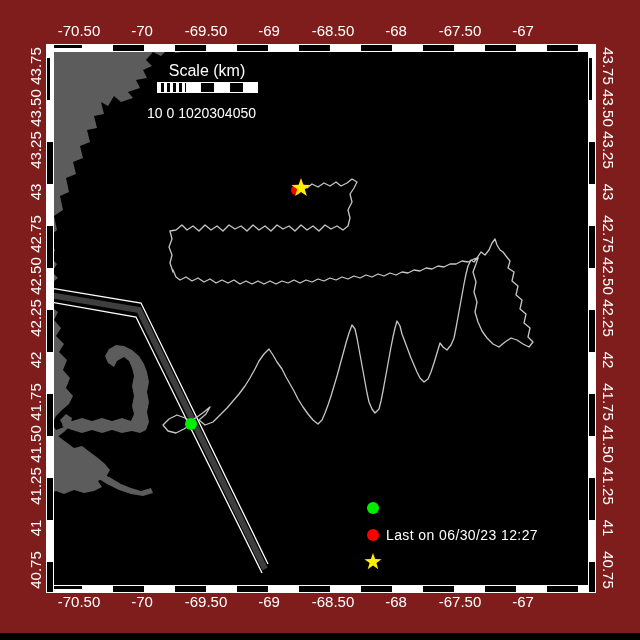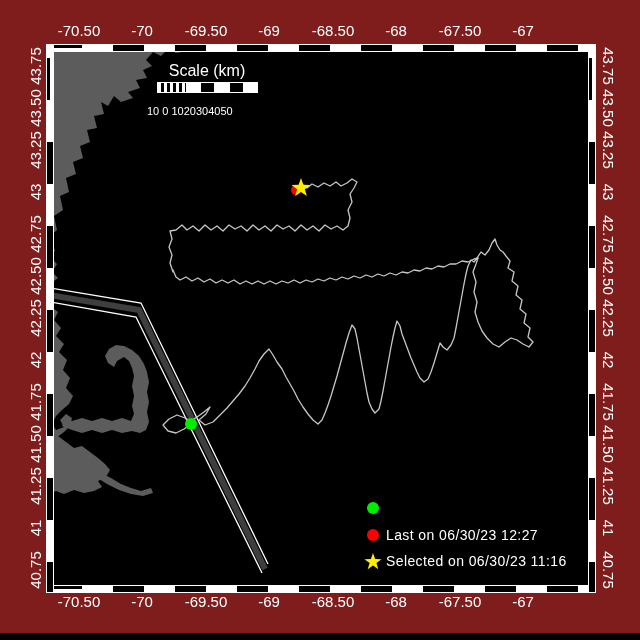--- a/index.html
+++ b/index.html
@@ -33,21 +33,21 @@
   #scalebar-title{position:absolute;left:155px;top:62px;width:104px;text-align:center;
         font-size:16px;color:#fff;}
   #scalebar{position:absolute;left:157px;top:82px;width:101px;height:11px;
         border:1px solid #fff;box-sizing:border-box;display:flex;}
   #scalebar .checker{width:28px;height:100%;
         background:repeating-linear-gradient(90deg,#fff 0 3px,#000 3px 6px);
         border-right:1px solid #fff;}
   #scalebar .seg{flex:1;height:100%;}
   #scalebar .seg.w{background:#fff;}
   #scalebar .seg.b{background:#000;border-left:1px solid #fff;border-right:1px solid #fff;}
-  #scalebar-numbers{position:absolute;left:147px;top:105px;font-size:11px;color:#fff;
+  #scalebar-numbers{position:absolute;left:147px;top:105px;font-size:14px;color:#fff;
         white-space:pre;}
   
   #legend{position:absolute;left:360px;top:495px;}
   .legend-row{position:absolute;left:0;height:26px;display:flex;align-items:center;}
   .legend-marker{width:26px;display:flex;justify-content:center;align-items:center;}
   .legend-dot{width:12px;height:12px;border-radius:50%;}
   .legend-label{font-size:14px;letter-spacing:0.4px;white-space:nowrap;color:#fff;}
 </style>
 </head>
 <body>
@@ -154,17 +154,16 @@
           <span class="legend-dot" id="legend-dot-1" style="background: rgb(255, 0, 0);"></span>
         </span>
       <span class="legend-label">Last on 06/30/23 12:27</span>
     </div>
     <div class="legend-row" id="legend-row-2" style="top: 53px;">
       <span class="legend-marker" id="legend-star-holder">
           <svg width="20" height="20">
             <polygon points="10.00,2.00 12.12,8.09 18.56,8.22 13.42,12.11 15.29,18.28 10.00,14.60 4.71,18.28 6.58,12.11 1.44,8.22 7.88,8.09" fill="#ffee00"></polygon>
           </svg>
         </span>
-      <span class="legend-label">Selected on 06/30/23 11:16</span>
     </div>
   </div>
 
 </div>
 
 </body></html>

